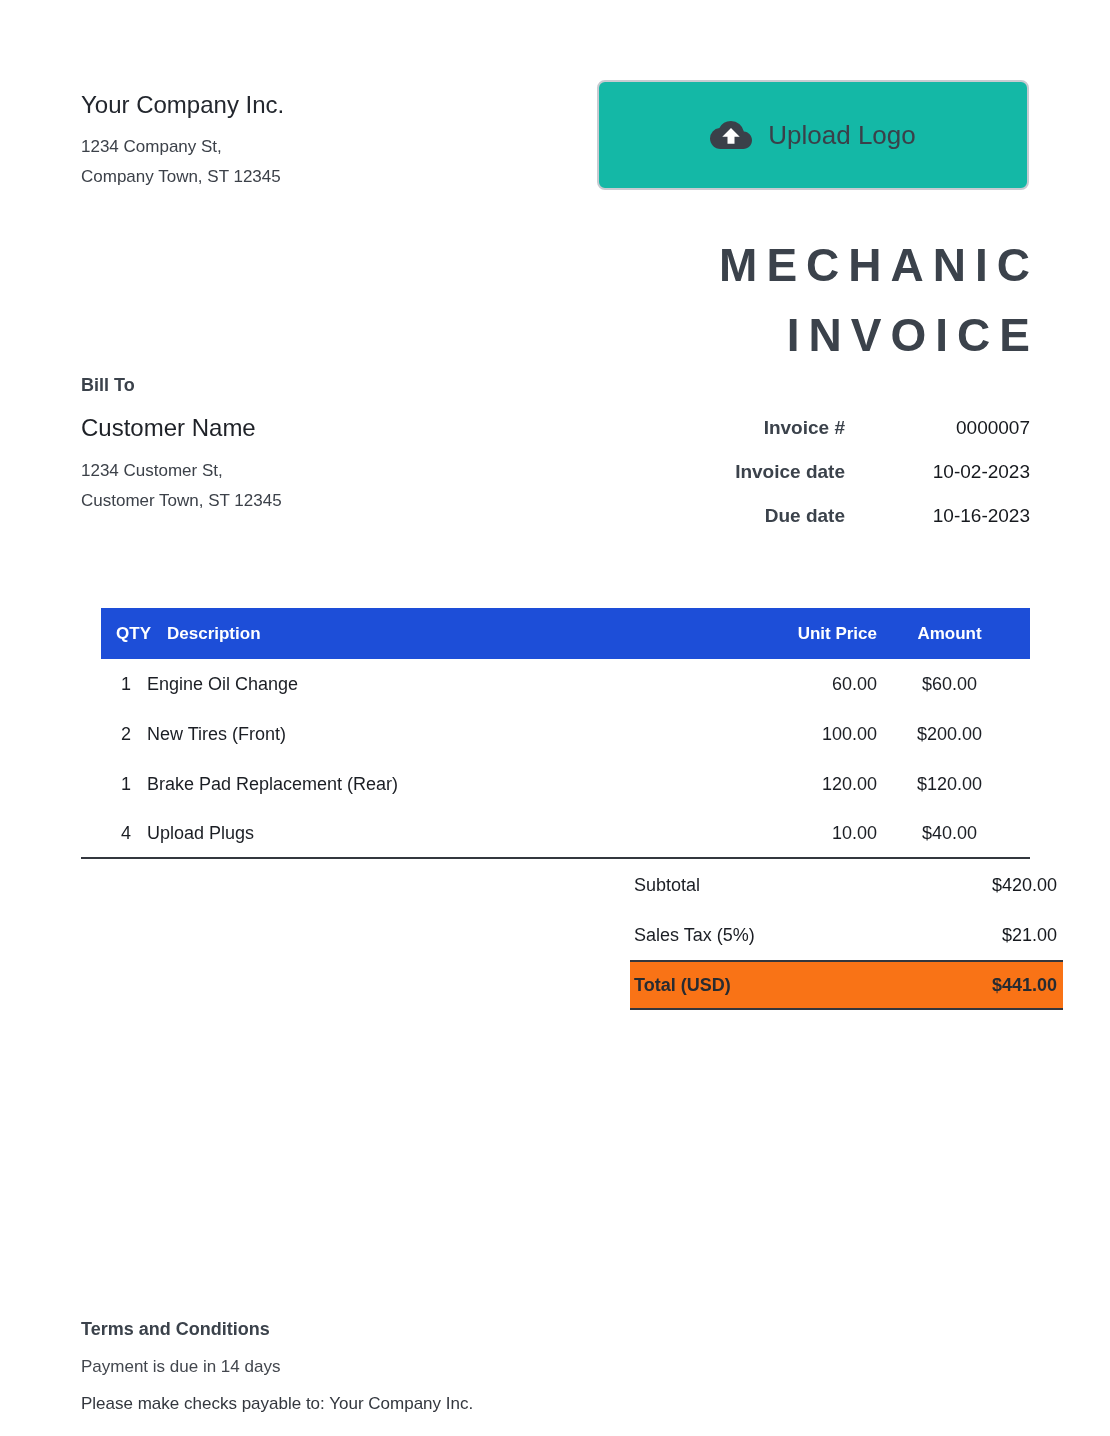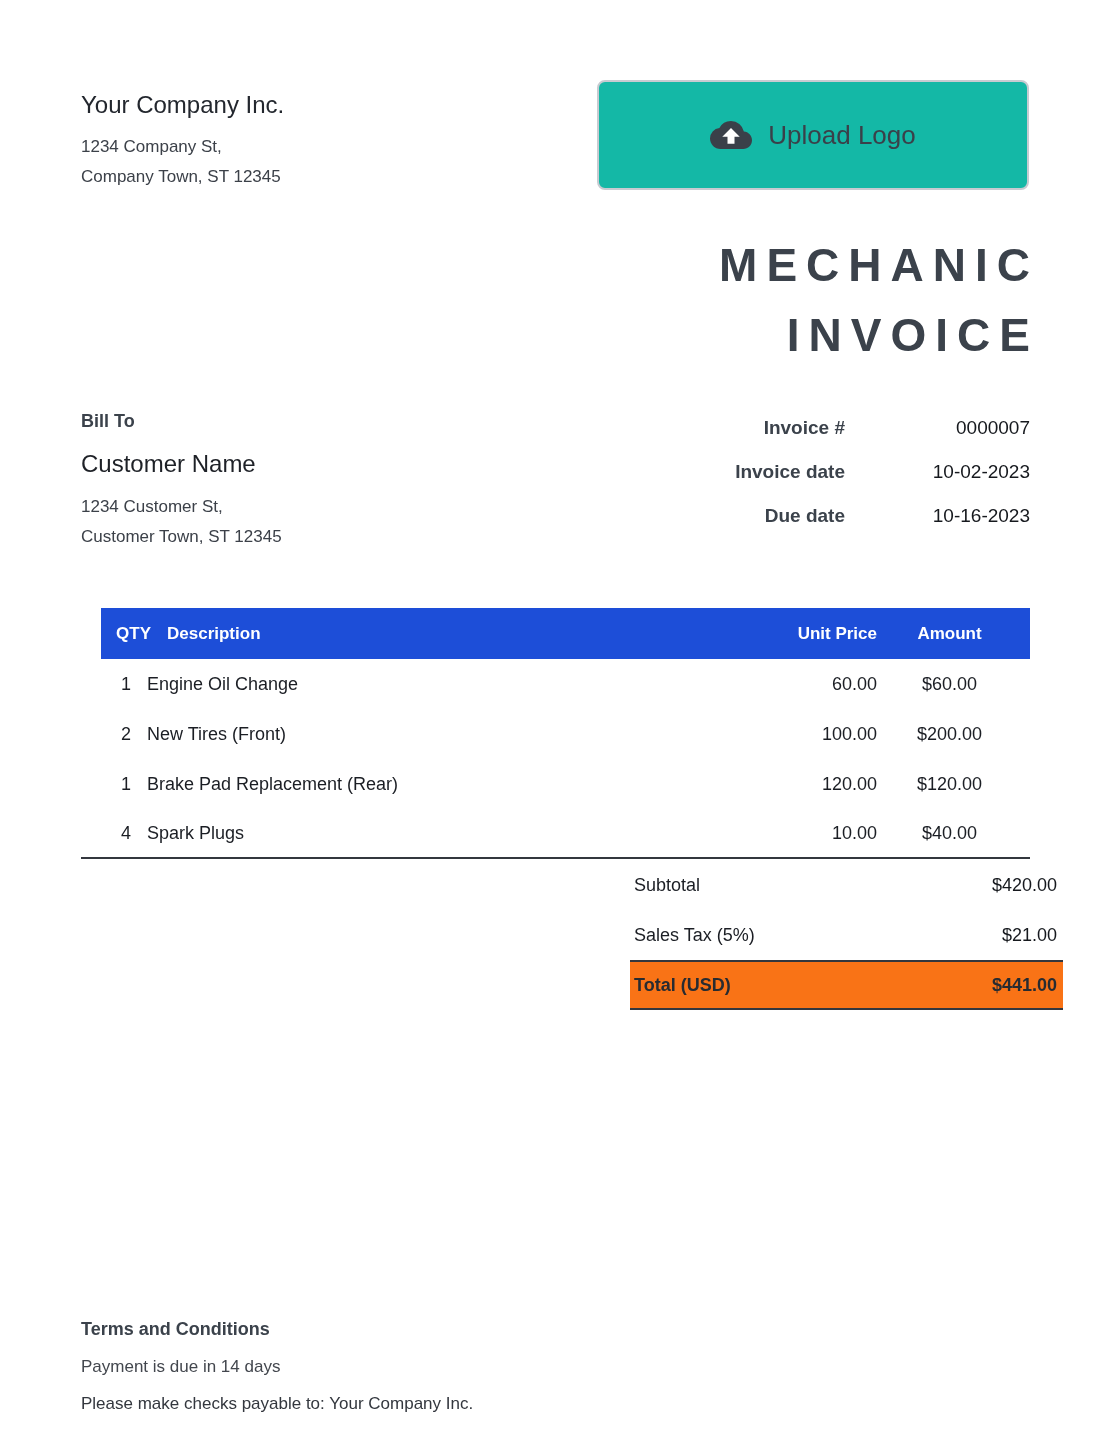--- a/index.html
+++ b/index.html
@@ -31,21 +31,21 @@
 
   
   .title {
     position: absolute; right: 80px; top: 230px; text-align: right;
     font-size: 46px; font-weight: bold; line-height: 70px;
     letter-spacing: 9px; margin-right: -9px; color: #3B424B;
     white-space: nowrap;
   }
 
   
-  .bill-to { position: absolute; left: 81px; top: 410px; }
+  .bill-to { position: absolute; left: 81px; top: 374px; }
   .bill-to-label { font-size: 18px; font-weight: bold; line-height: 22px; color: #3B424B; }
   .customer-name { margin-top: 16px; font-size: 24px; line-height: 32px; color: #1E2127; }
   .customer-address { margin-top: 12px; font-size: 17px; line-height: 30px; color: #3C4149; }
 
   
   .meta { position: absolute; left: 660px; top: 406px; width: 370px; }
   .meta-row { display: flex; align-items: center; height: 44px; }
   .meta-label { flex: 1; text-align: right; font-size: 19px; font-weight: bold; color: #3B424B; }
   .meta-value { width: 185px; text-align: right; font-size: 19px; color: #16191E; }
 
@@ -153,21 +153,21 @@
       <span class="col-amt">$200.00</span>
     </div>
     <div class="trow">
       <span class="col-qty">1</span>
       <span class="col-desc">Brake Pad Replacement (Rear)</span>
       <span class="col-unit">120.00</span>
       <span class="col-amt">$120.00</span>
     </div>
     <div class="trow items-bottom-rule">
       <span class="col-qty">4</span>
-      <span class="col-desc">Spark Plugs</span>
+      <span class="col-desc">Upload Plugs</span>
       <span class="col-unit">10.00</span>
       <span class="col-amt">$40.00</span>
     </div>
   </div>
 
   <div class="totals">
     <div class="total-row">
       <span class="t-label">Subtotal</span>
       <span class="t-value">$420.00</span>
     </div>

